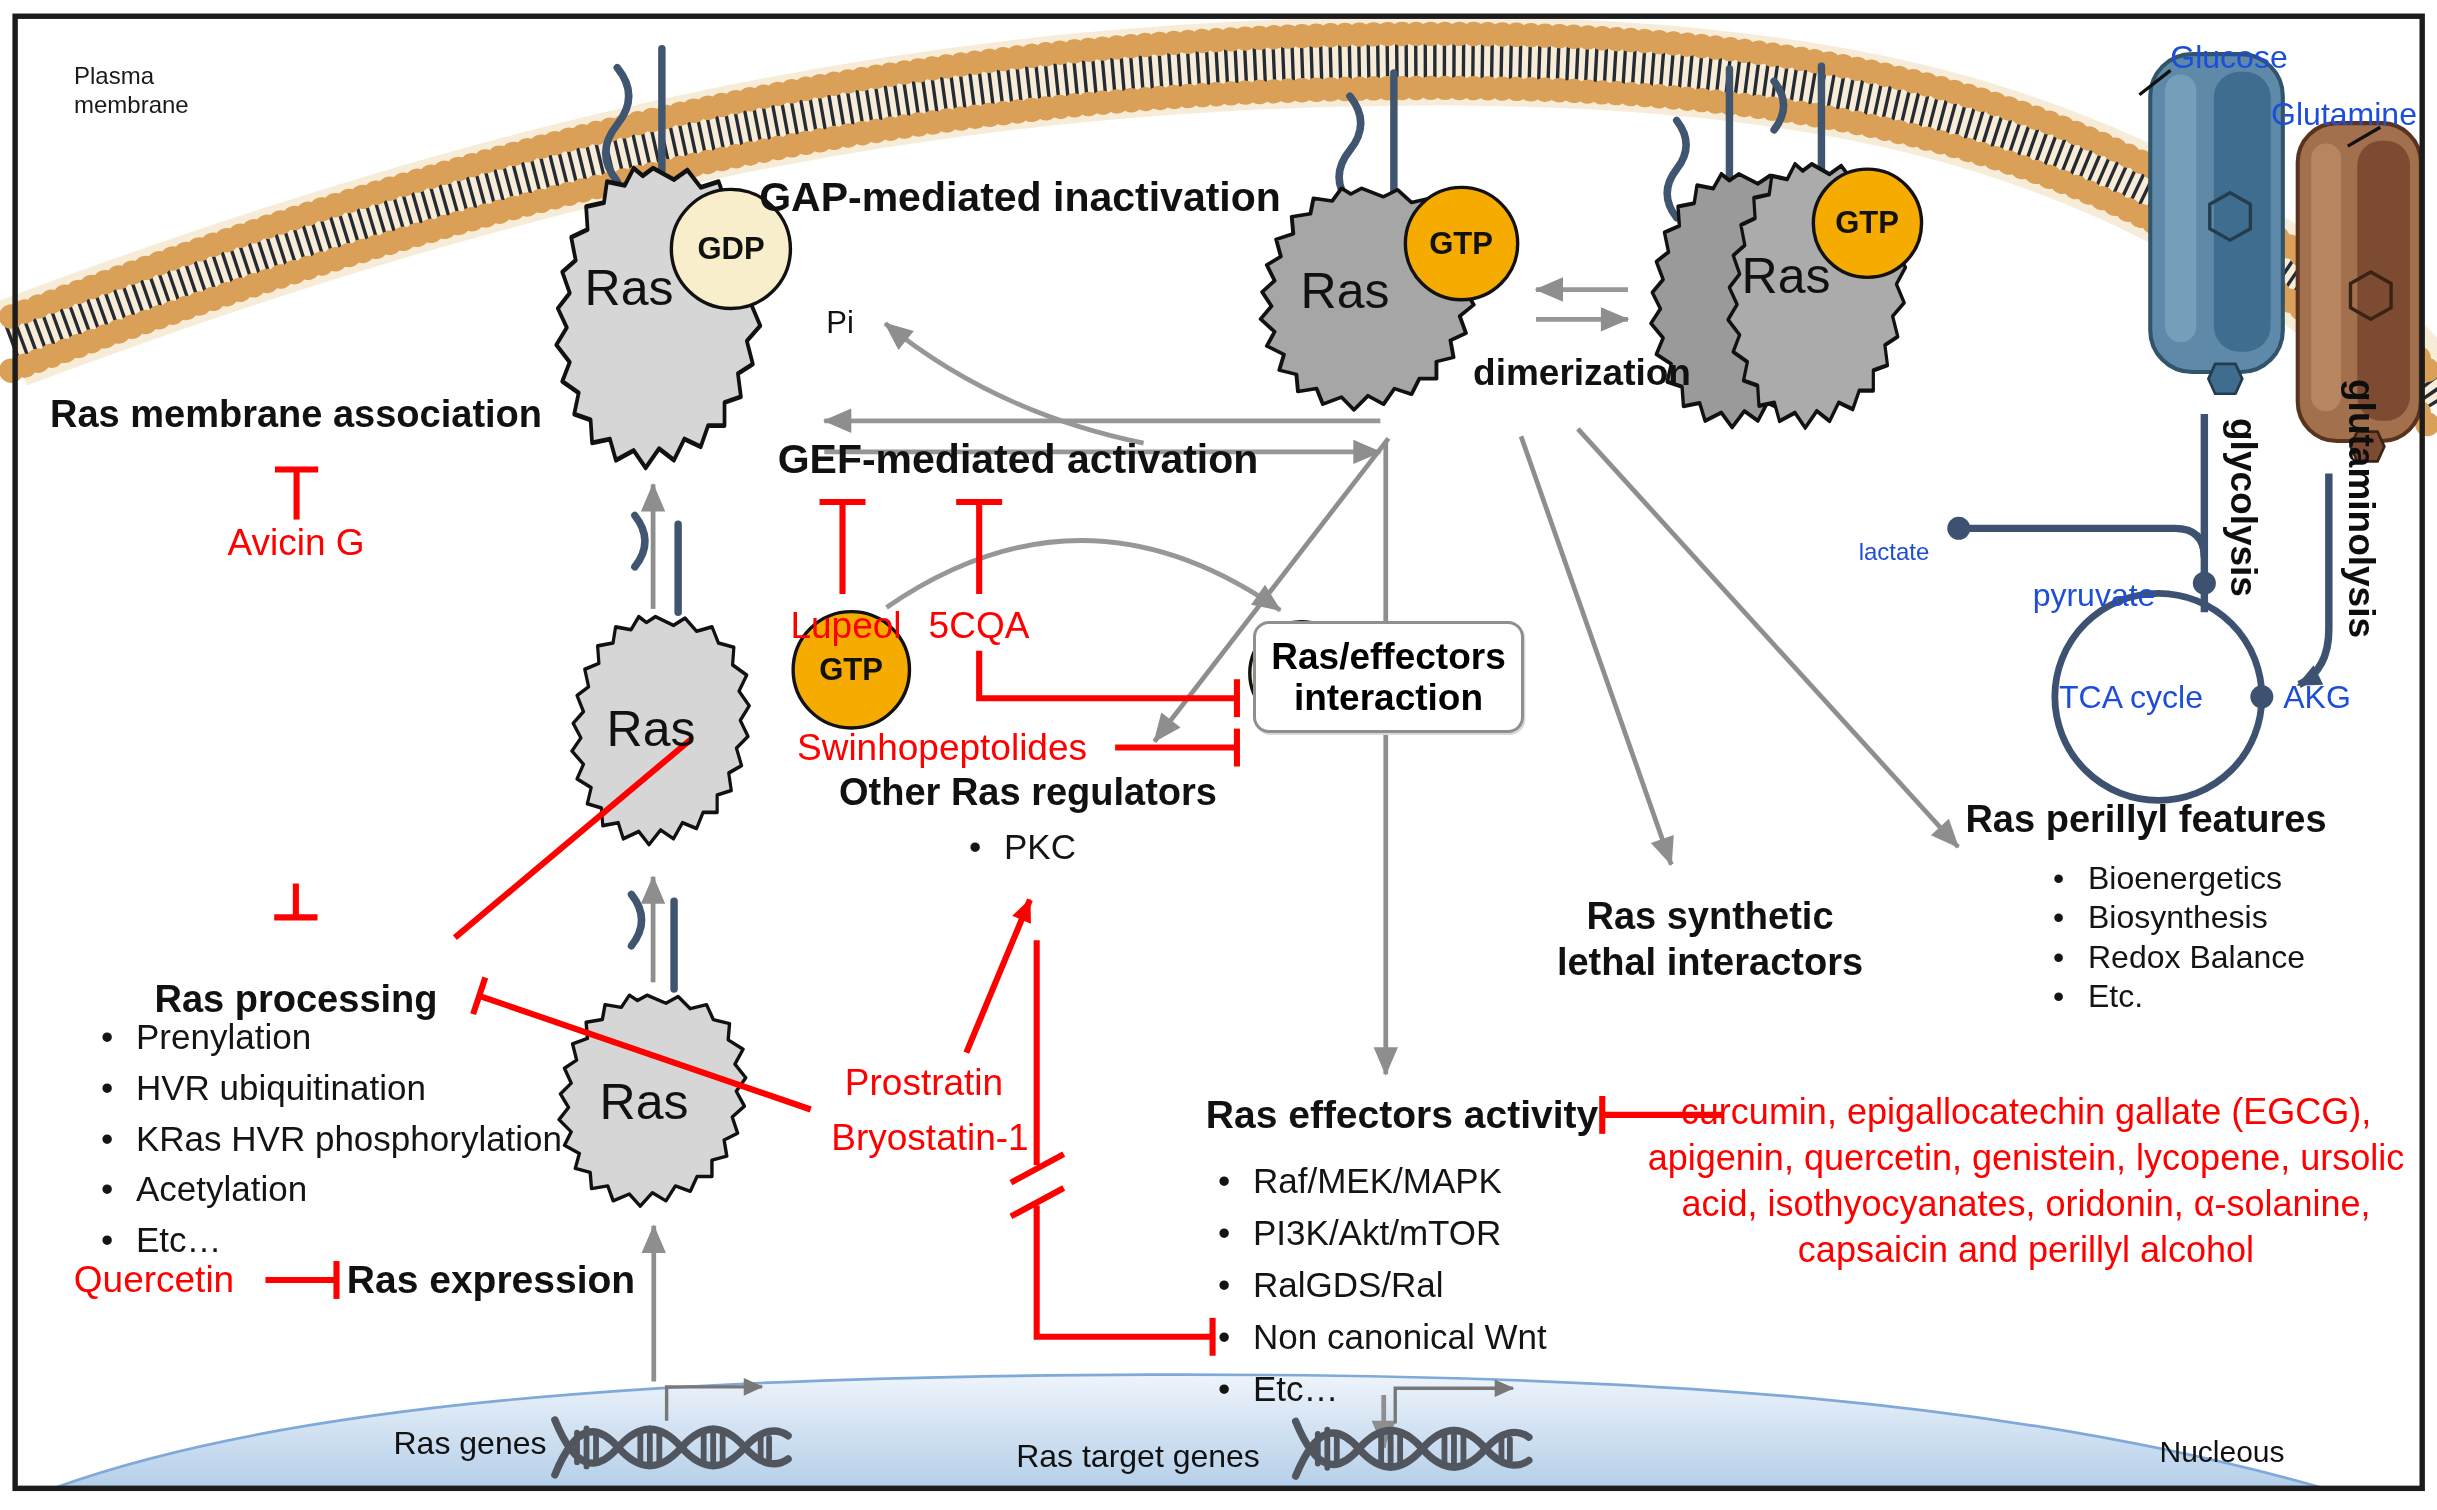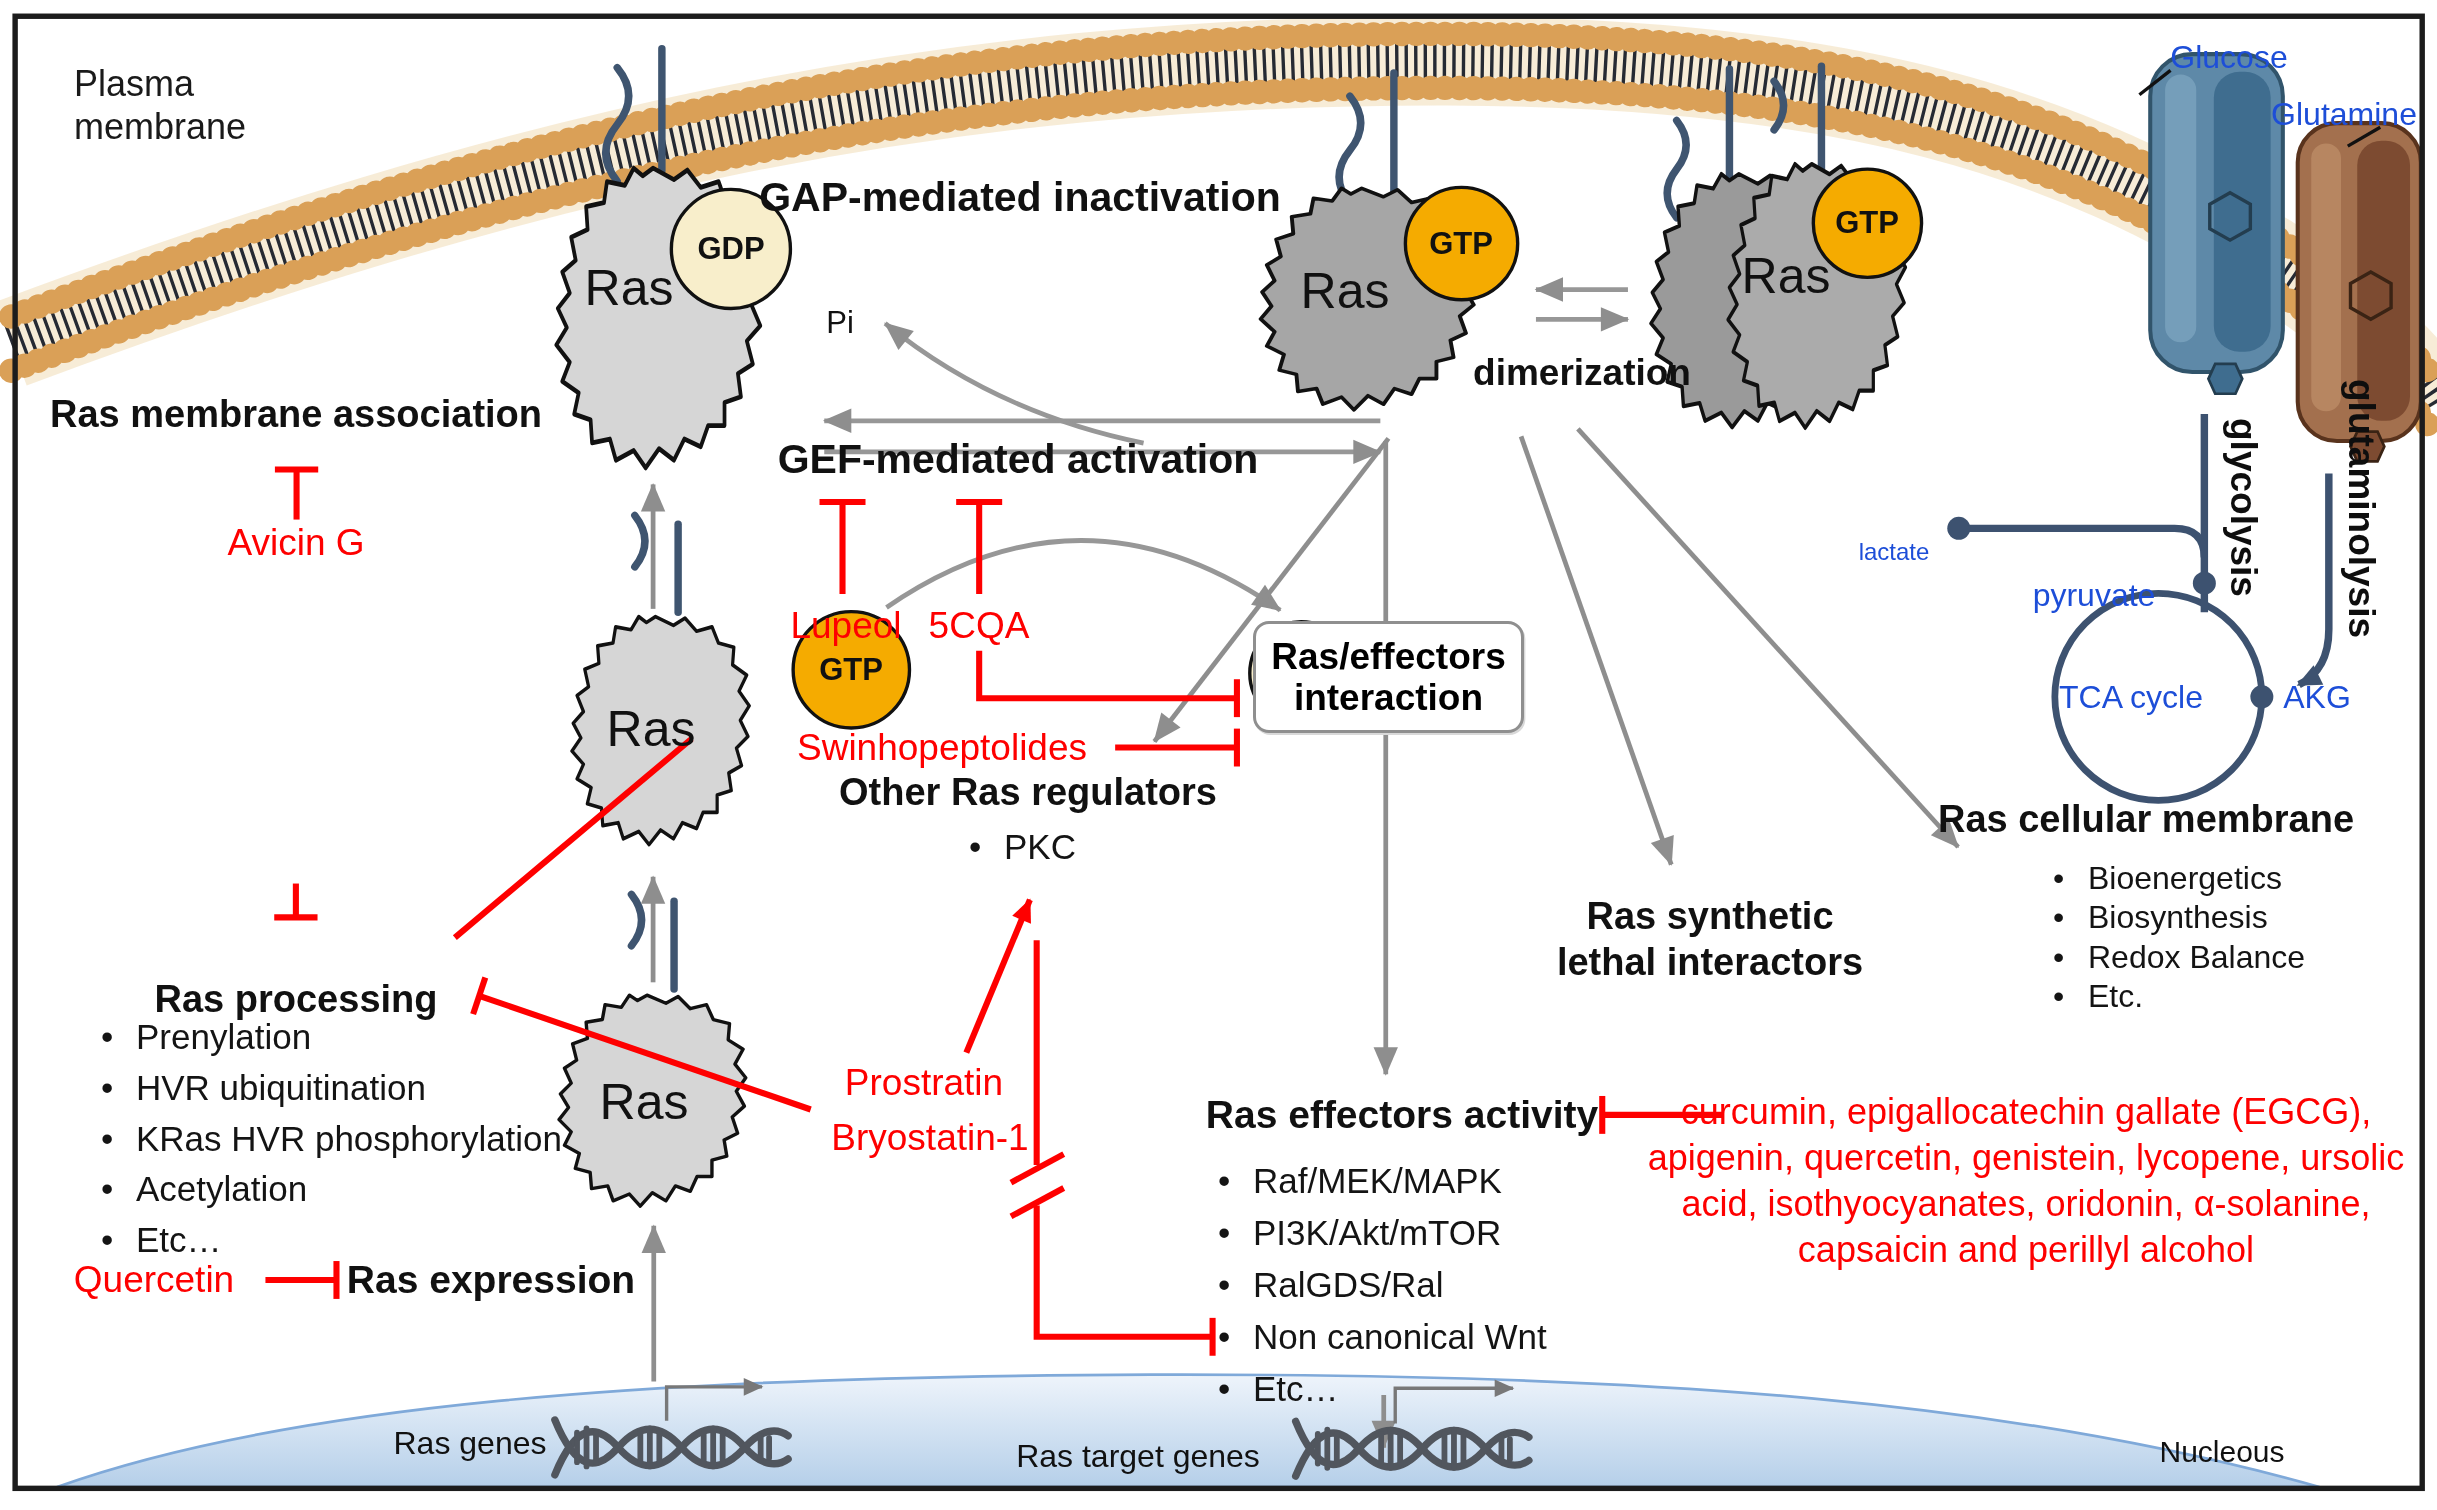--- a/index.html
+++ b/index.html
@@ -201,21 +201,21 @@
         </g>
     <g>
           <line x1="392" y1="1892" x2="497" y2="1892"></line>
           <line x1="497" y1="1864" x2="497" y2="1920"></line>
         </g>
   </g>
 
   <rect x="22" y="24" width="3558" height="2176" fill="none" stroke="#1c1c1c" stroke-width="8"></rect>
 </svg>
 
-<div class="t" style="left:74px;top:62px;font-size:36px;color:#1a1a1a">Plasma
+<div class="t" style="left:74px;top:62px;font-size:24px;color:#1a1a1a">Plasma
 membrane</div>
 
 <div class="t c nw b" style="left:1020px;top:198px;font-size:41px">GAP-mediated inactivation</div>
 <div class="t c nw" style="left:840px;top:323px;font-size:31px">Pi</div>
 <div class="t c nw b" style="left:1018px;top:460px;font-size:41px">GEF-mediated activation</div>
 <div class="t c nw b" style="left:1582px;top:373px;font-size:37px">dimerization</div>
 
 <div class="t c nw" style="left:629px;top:288px;font-size:50px">Ras</div>
 <div class="t c nw" style="left:651px;top:729px;font-size:50px">Ras</div>
 <div class="t c nw" style="left:644px;top:1102px;font-size:50px">Ras</div>
@@ -262,21 +262,21 @@
 <div class="row" style="left:1218px;top:1233px;font-size:35px"><span class="dot"></span><span>PI3K/Akt/mTOR</span></div>
 <div class="row" style="left:1218px;top:1285px;font-size:35px"><span class="dot"></span><span>RalGDS/Ral</span></div>
 <div class="row" style="left:1218px;top:1337px;font-size:35px"><span class="dot"></span><span>Non canonical Wnt</span></div>
 <div class="row" style="left:1218px;top:1389px;font-size:35px"><span class="dot"></span><span>Etc…</span></div>
 
 <div class="t c red" style="left:2026px;top:1181px;width:785px;font-size:36px;line-height:1.28">curcumin, epigallocatechin gallate (EGCG),
 apigenin, quercetin, genistein, lycopene, ursolic
 acid, isothyocyanates, oridonin, α-solanine,
 capsaicin and perillyl alcohol</div>
 
-<div class="t c nw b" style="left:2146px;top:820px;font-size:38px">Ras cellular membrane</div>
+<div class="t c nw b" style="left:2146px;top:820px;font-size:38px">Ras perillyl features</div>
 <div class="row" style="left:2053px;top:878px;font-size:32px"><span class="dot"></span><span>Bioenergetics</span></div>
 <div class="row" style="left:2053px;top:917px;font-size:32px"><span class="dot"></span><span>Biosynthesis</span></div>
 <div class="row" style="left:2053px;top:957px;font-size:32px"><span class="dot"></span><span>Redox Balance</span></div>
 <div class="row" style="left:2053px;top:996px;font-size:32px"><span class="dot"></span><span>Etc.</span></div>
 
 <div class="t c nw slate" style="left:2229px;top:57px;font-size:32px">Glucose</div>
 <div class="t c nw slate" style="left:2344px;top:114px;font-size:32px">Glutamine</div>
 <div class="v" style="left:2222px;top:418px">glycolysis</div>
 <div class="v" style="left:2340px;top:379px">glutaminolysis</div>
 <div class="t c nw slate" style="left:1894px;top:552px;font-size:24px">lactate</div>

